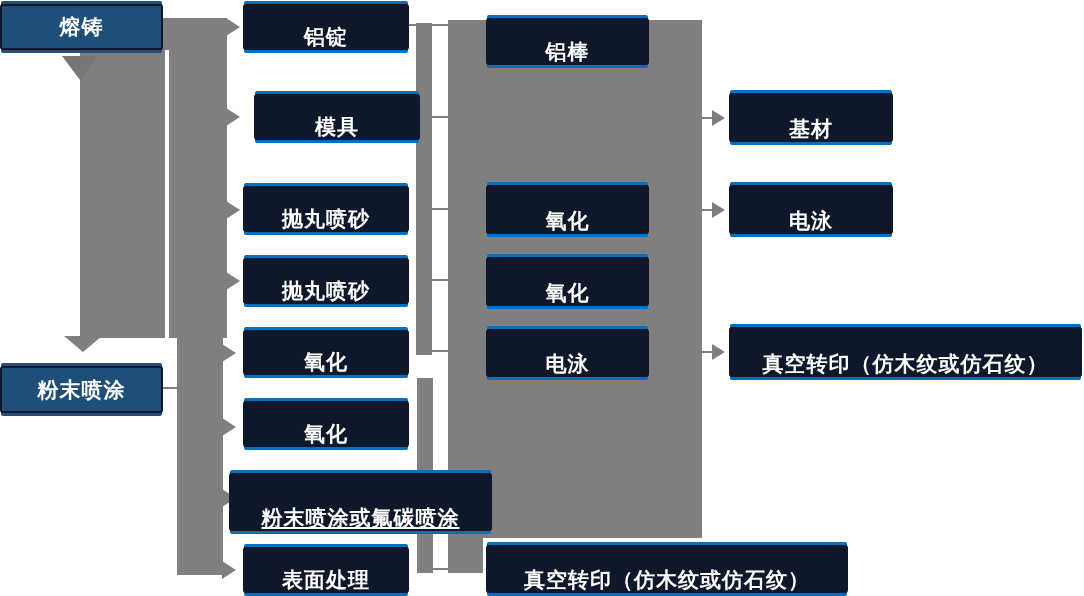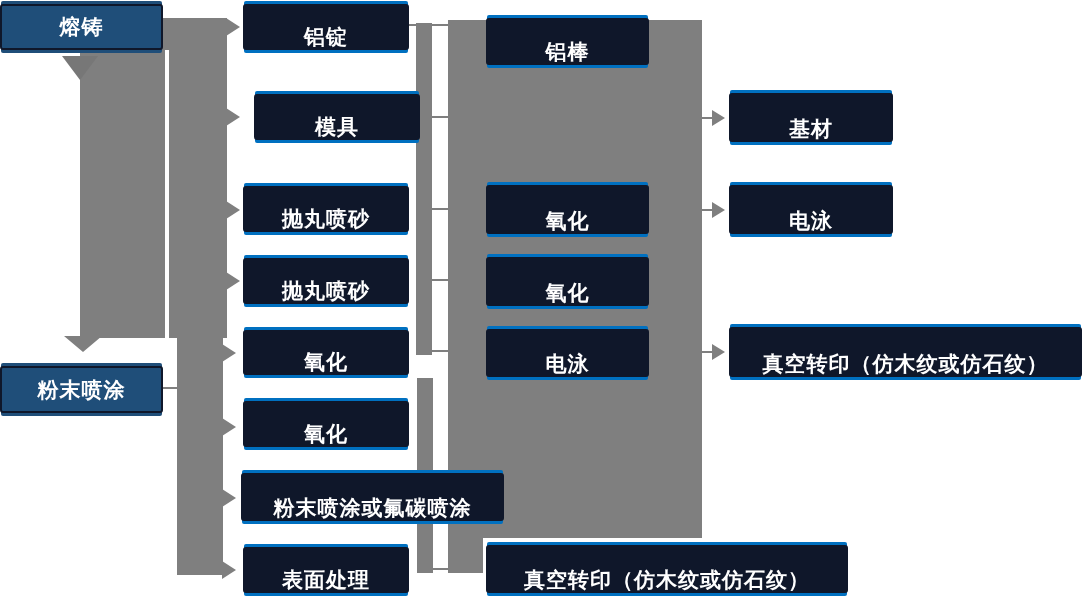--- a/index.html
+++ b/index.html
@@ -98,21 +98,21 @@
   </div>
   <div class="node blue" style="left:243px;top:258px;width:166px;height:46px;">
     <span>抛丸喷砂</span>
   </div>
   <div class="node blue" style="left:243px;top:330px;width:166px;height:45px;">
     <span>氧化</span>
   </div>
   <div class="node blue" style="left:243px;top:401px;width:166px;height:46px;">
     <span>氧化</span>
   </div>
-  <div class="node blue" style="left:241px;top:473px;width:263px;height:48px;">
+  <div class="node blue" style="left:229px;top:473px;width:263px;height:58px;text-decoration:underline;">
     <span>粉末喷涂或氟碳喷涂</span>
   </div>
   <div class="node blue" style="left:243px;top:547px;width:166px;height:46px;">
     <span>表面处理</span>
   </div>
 
   <div class="node blue" style="left:486px;top:18px;width:163px;height:47px;">
     <span>铝棒</span>
   </div>
   <div class="node blue" style="left:486px;top:185px;width:163px;height:49px;">

